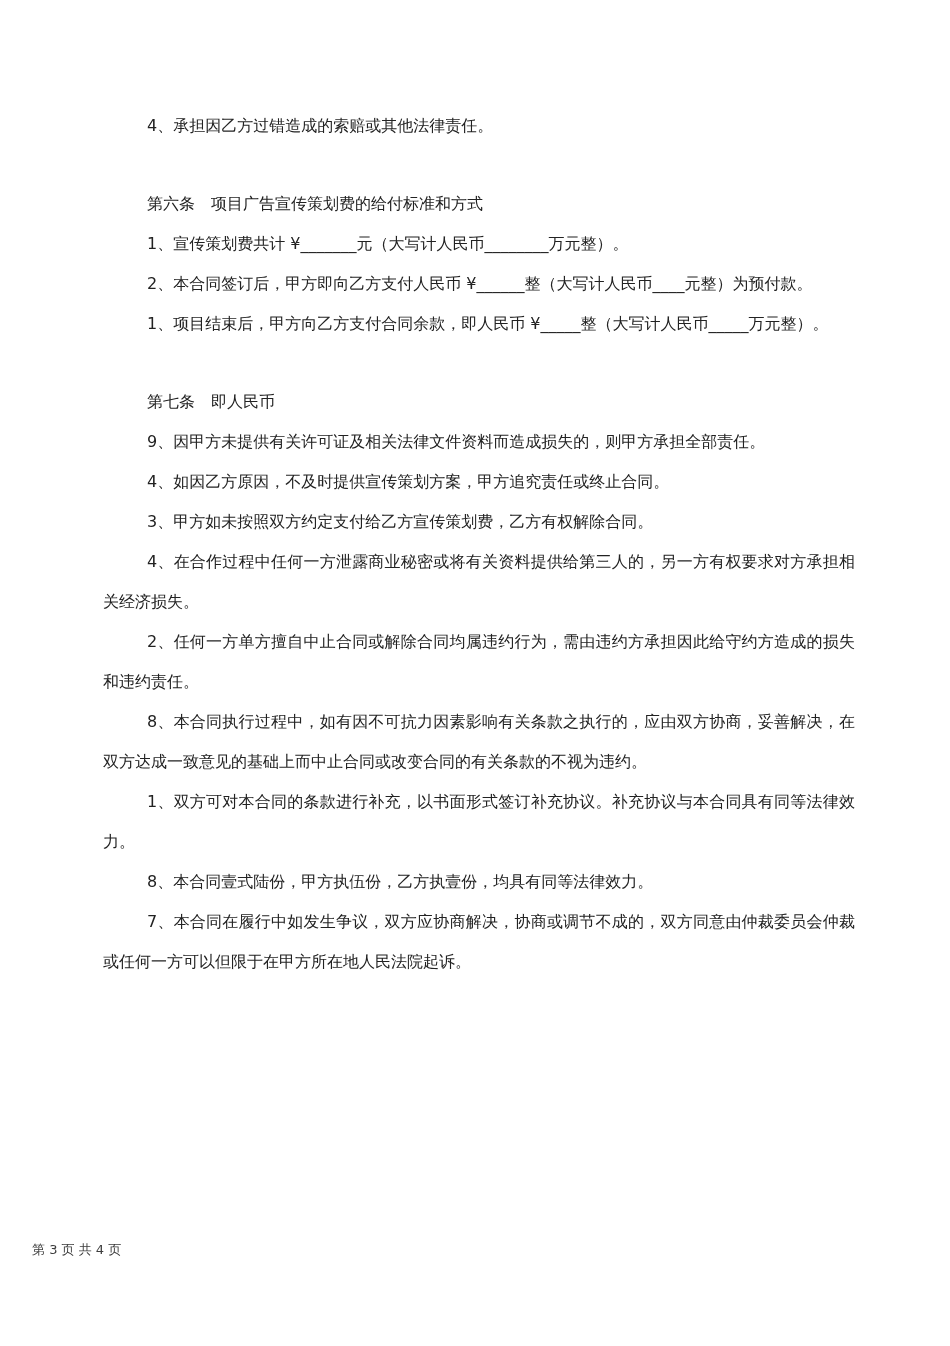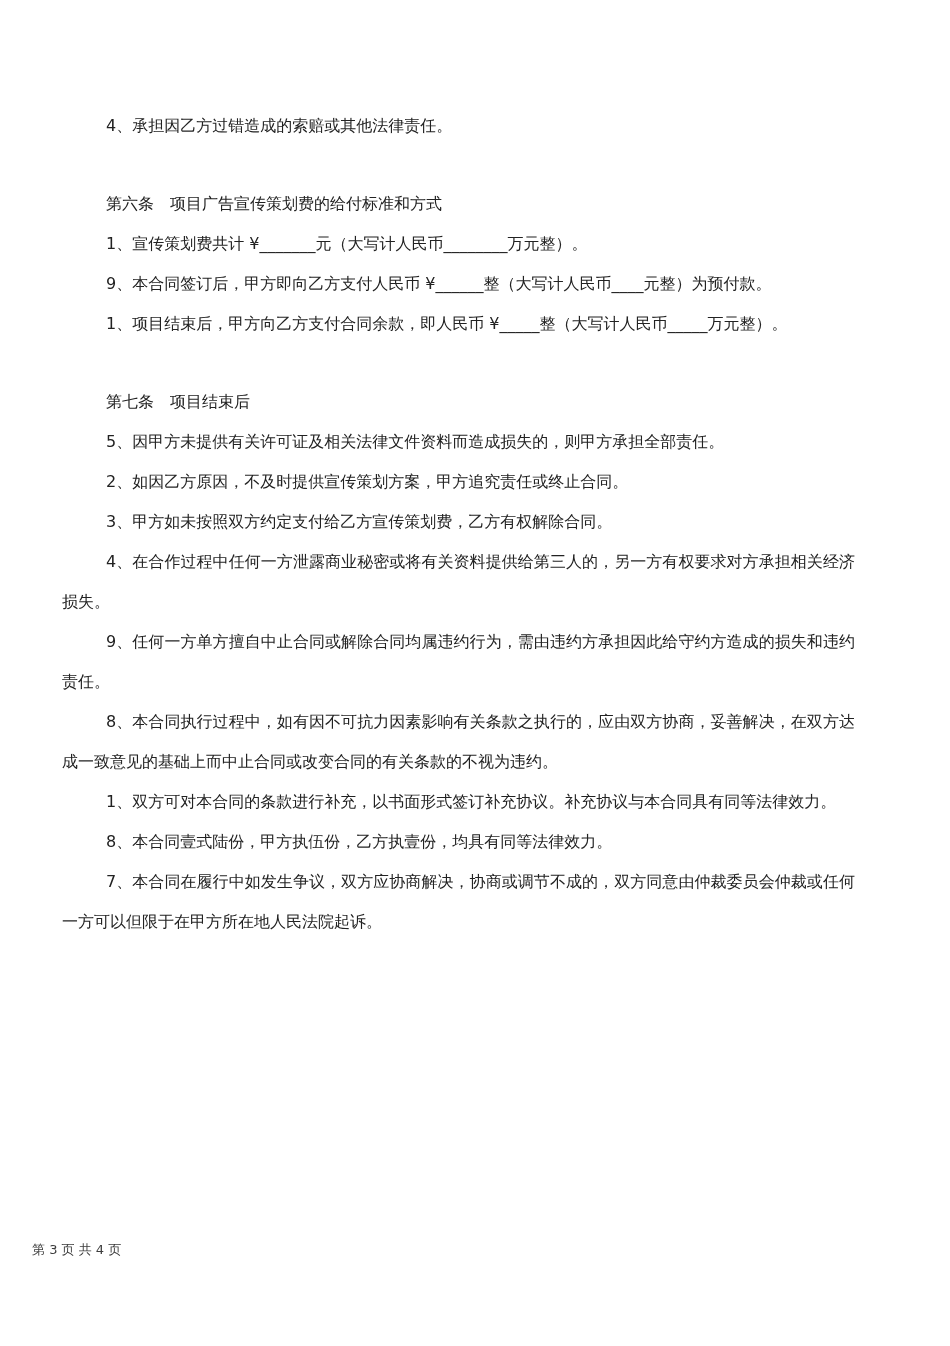--- a/index.html
+++ b/index.html
@@ -11,21 +11,21 @@
     position: relative;
     width: 950px;
     height: 1346px;
     font-family: "DejaVu Sans", sans-serif;
     color: #222222;
     overflow: hidden;
   }
   .doc {
     box-sizing: border-box;
     width: 950px;
-    padding: 106px 95px 0 62px;
+    padding: 106px 95px 0 103px;
     font-size: 16px;
     line-height: 40px;
     text-align: justify;
   }
   .para {
     margin: 0;
     text-indent: 44px;
     word-break: break-all;
   }
   .heading {
@@ -45,29 +45,29 @@
   }
 </style>
 </head>
 <body>
 
 <div class="doc">
   <p class="para">4、承担因乙方过错造成的索赔或其他法律责任。</p>
 
   <p class="para heading">第六条　项目广告宣传策划费的给付标准和方式</p>
   <p class="para">1、宣传策划费共计 ¥_______元（大写计人民币________万元整）。</p>
-  <p class="para">9、本合同签订后，甲方即向乙方支付人民币 ¥______整（大写计人民币____元整）为预付款。</p>
+  <p class="para">2、本合同签订后，甲方即向乙方支付人民币 ¥______整（大写计人民币____元整）为预付款。</p>
   <p class="para">1、项目结束后，甲方向乙方支付合同余款，即人民币 ¥_____整（大写计人民币_____万元整）。</p>
 
-  <p class="para heading">第七条　项目结束后</p>
-  <p class="para">5、因甲方未提供有关许可证及相关法律文件资料而造成损失的，则甲方承担全部责任。</p>
-  <p class="para">2、如因乙方原因，不及时提供宣传策划方案，甲方追究责任或终止合同。</p>
+  <p class="para heading">第七条　即人民币</p>
+  <p class="para">9、因甲方未提供有关许可证及相关法律文件资料而造成损失的，则甲方承担全部责任。</p>
+  <p class="para">4、如因乙方原因，不及时提供宣传策划方案，甲方追究责任或终止合同。</p>
   <p class="para">3、甲方如未按照双方约定支付给乙方宣传策划费，乙方有权解除合同。</p>
   <p class="para">4、在合作过程中任何一方泄露商业秘密或将有关资料提供给第三人的，另一方有权要求对方承担相关经济损失。</p>
-  <p class="para">9、任何一方单方擅自中止合同或解除合同均属违约行为，需由违约方承担因此给守约方造成的损失和违约责任。</p>
+  <p class="para">2、任何一方单方擅自中止合同或解除合同均属违约行为，需由违约方承担因此给守约方造成的损失和违约责任。</p>
   <p class="para">8、本合同执行过程中，如有因不可抗力因素影响有关条款之执行的，应由双方协商，妥善解决，在双方达成一致意见的基础上而中止合同或改变合同的有关条款的不视为违约。</p>
 
   <p class="para">1、双方可对本合同的条款进行补充，以书面形式签订补充协议。补充协议与本合同具有同等法律效力。</p>
   <p class="para">8、本合同壹式陆份，甲方执伍份，乙方执壹份，均具有同等法律效力。</p>
   <p class="para">7、本合同在履行中如发生争议，双方应协商解决，协商或调节不成的，双方同意由仲裁委员会仲裁或任何一方可以但限于在甲方所在地人民法院起诉。</p>
 </div>
 
 <div class="footer">第 3 页 共 4 页</div>
 
 </body></html>

